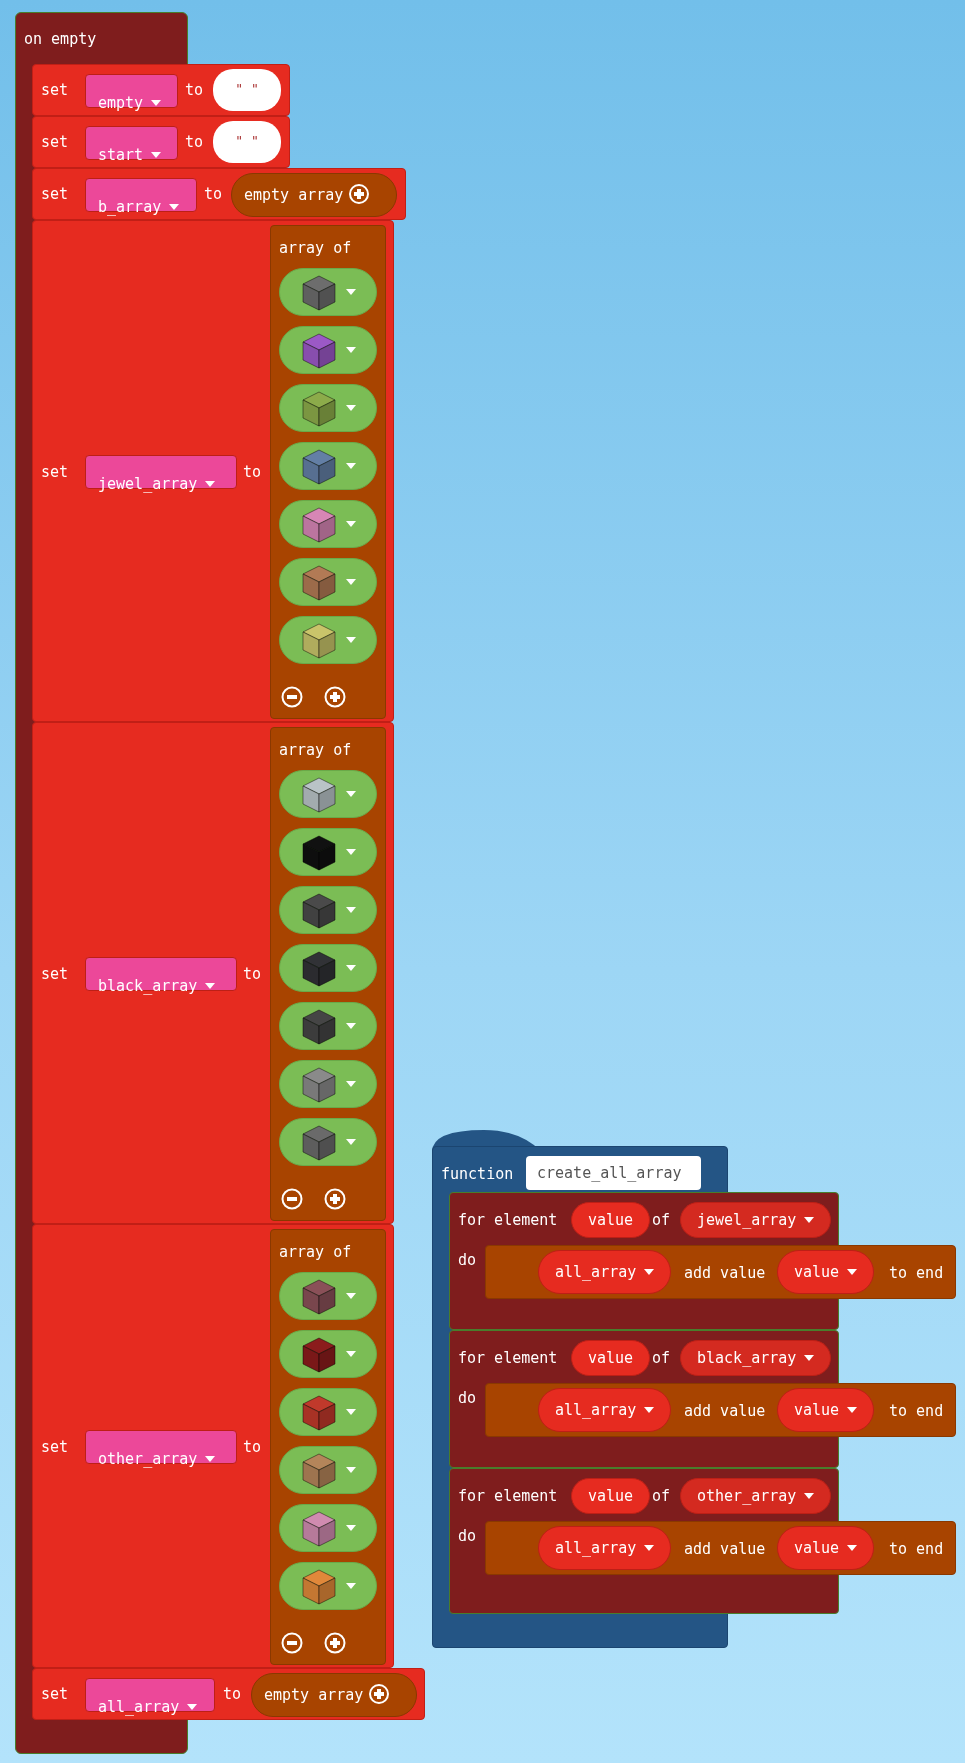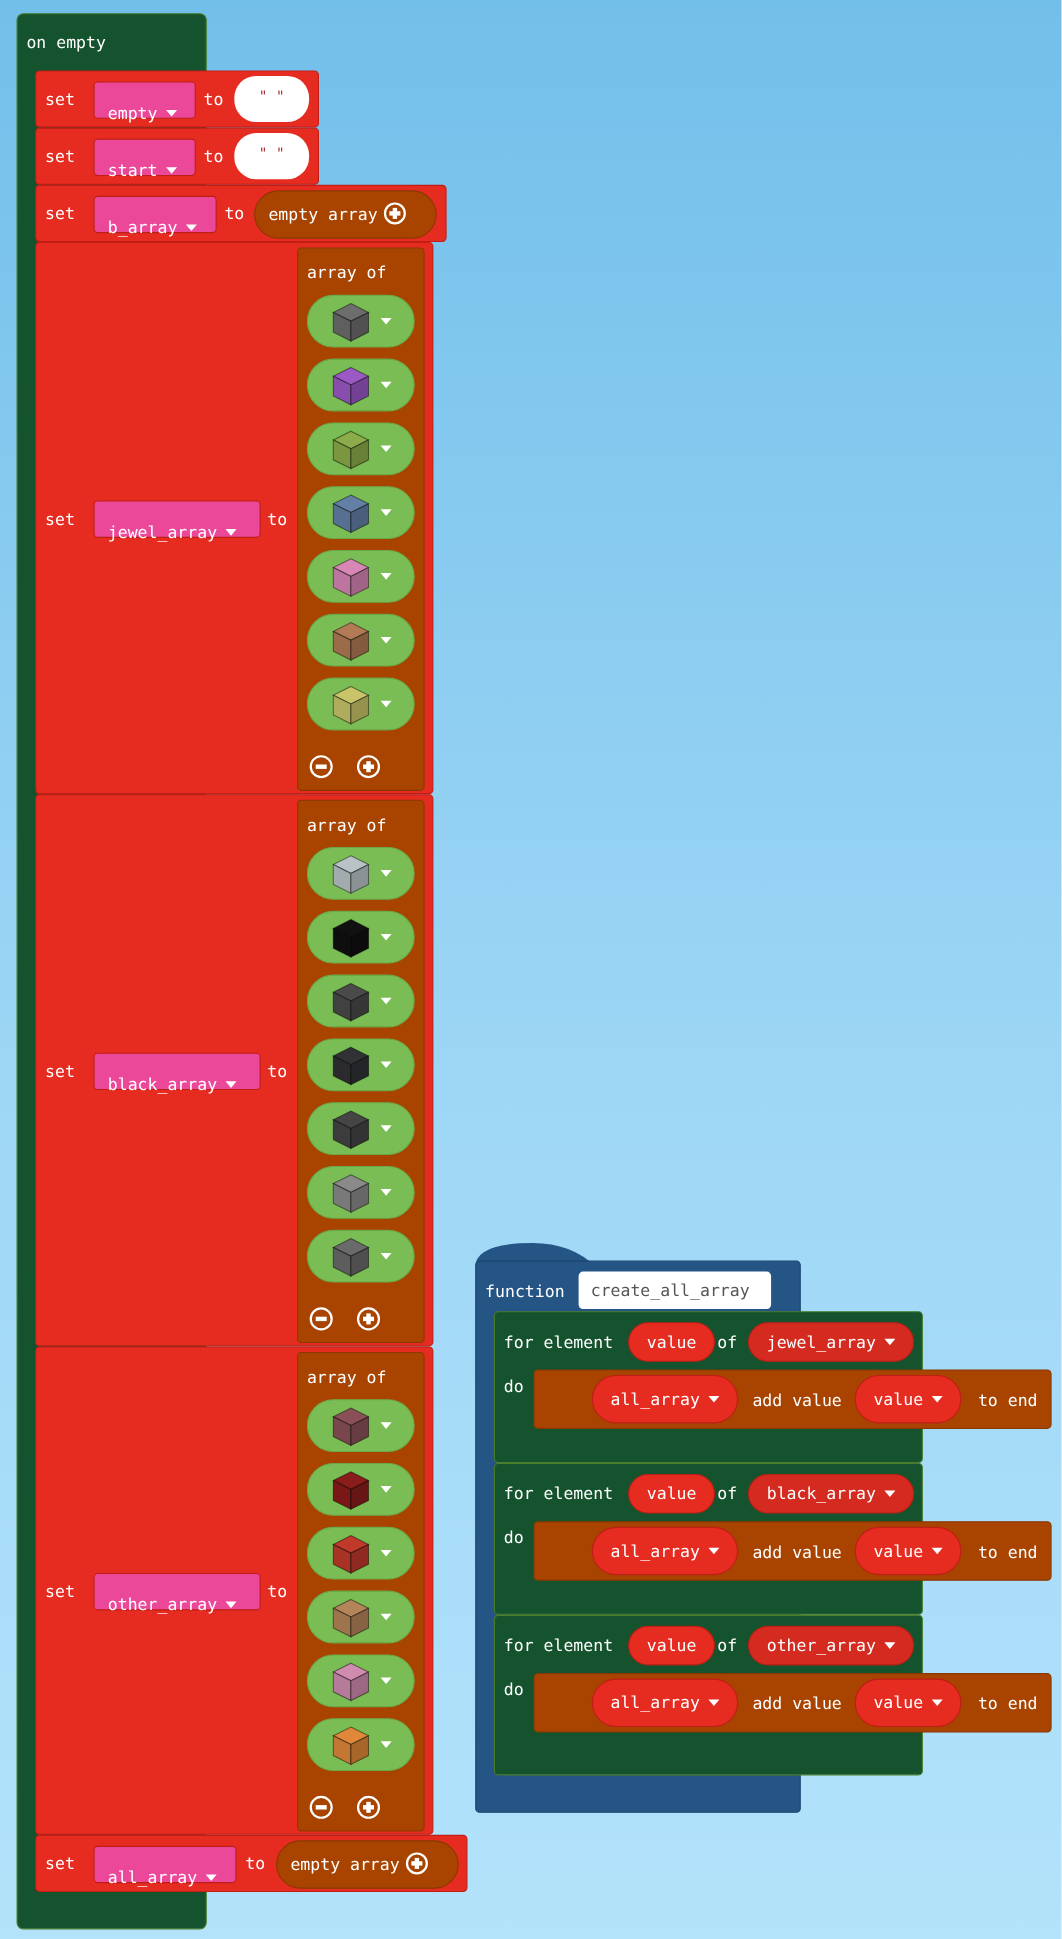--- a/index.html
+++ b/index.html
@@ -1,20 +1,20 @@
 <!DOCTYPE html>
 <html><head>
 <meta charset="utf-8">
 <style>
   html,body{margin:0;padding:0;}
   body{width:965px;height:1763px;position:relative;overflow:hidden;
     background:linear-gradient(180deg,#72bfea 0%,#9dd6f5 55%,#b3e3fb 100%);
     font-family:"DejaVu Sans Mono","Liberation Mono",monospace;color:#fff;font-size:15px;}
   .abs{position:absolute;box-sizing:border-box;}
-  .green{background:#14532d;border:1px solid #497d2c;}
+  .green{background:#7f1d1d;border:1px solid #497d2c;}
   .red{background:#e62b20;border:1px solid #c11f16;}
   .brown{background:#a84400;border:1px solid #8a3800;}
   .blue{background:#245585;border:1px solid #1b4570;}
   .lbl{position:absolute;white-space:nowrap;line-height:20px;}
   .dd{position:absolute;box-sizing:border-box;background:#ec4899;border:1px solid #bd1f16;border-radius:4px;height:34px;line-height:32px;padding:12px 12px;white-space:nowrap;}
   .caret{display:inline-block;width:0;height:0;border-left:5px solid transparent;border-right:5px solid transparent;border-top:6px solid #fff;margin-left:8px;vertical-align:middle;position:relative;top:-1px;}
   .str{position:absolute;background:#fff;border-radius:20px;height:42px;width:68px;color:#a33;text-align:center;line-height:40px;font-size:13px;}
   .pill{position:absolute;box-sizing:border-box;border-radius:22px;height:44px;line-height:42px;white-space:nowrap;}
   .plus{display:inline-block;width:20px;height:20px;border:2px solid #fff;border-radius:50%;position:relative;vertical-align:middle;box-sizing:border-box;margin-left:6px;top:-2px;}
   .plus::before,.plus::after{content:"";position:absolute;background:#fff;}

